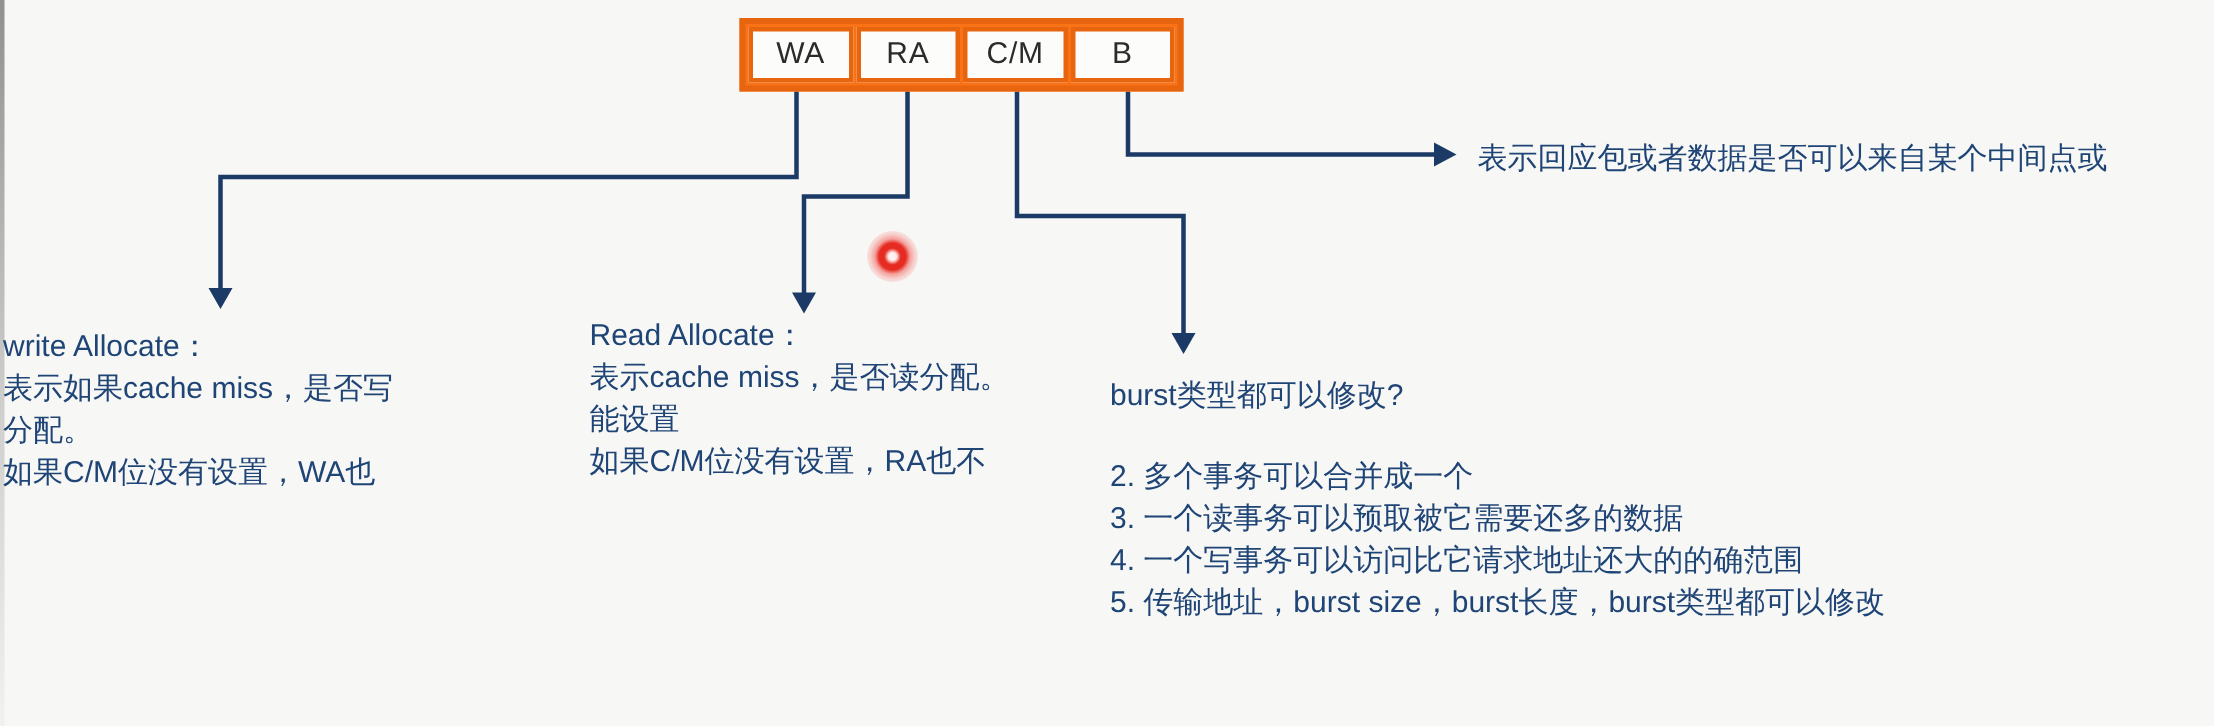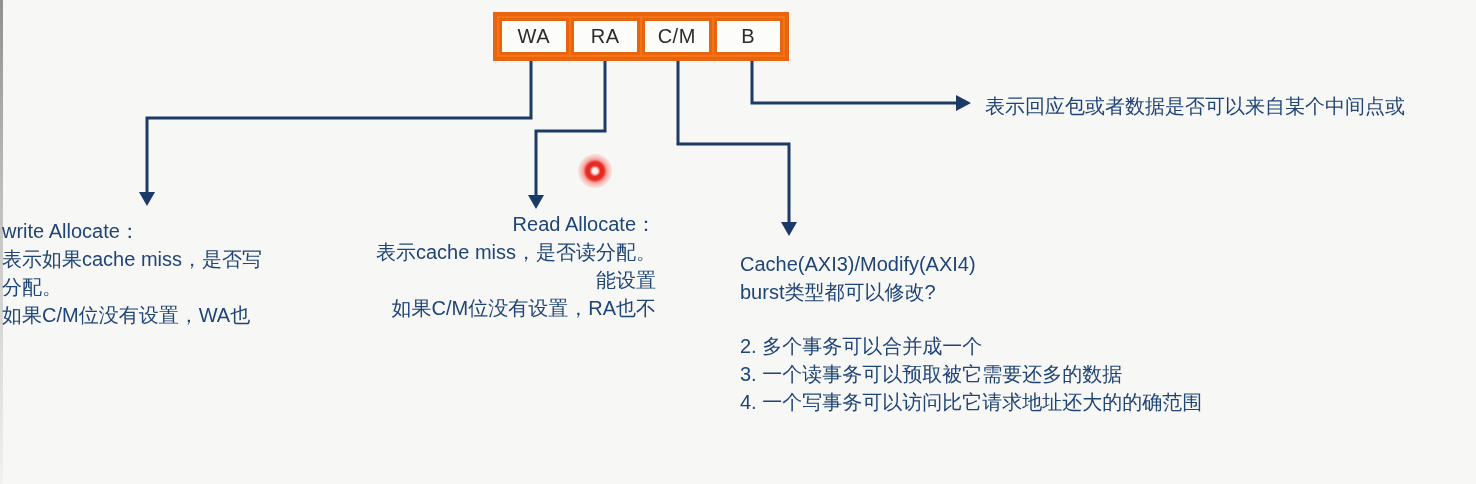--- a/index.html
+++ b/index.html
@@ -66,21 +66,21 @@
   
   .note {
     position: absolute;
     color: var(--navy);
     font-size: 20px;
     line-height: 28px;
     white-space: nowrap;
   }
   .note .ln { white-space: nowrap; }
   .note-write   { left: 2px;   top: 200px; margin-top: 17px; }
-  .note-read    { left: 376px; top: 210px; text-align: right; }
+  .note-read    { left: 393px; top: 210px; }
   .note-buffer  { left: 985px; top: 92px;  }
   .note-cache   { left: 740px; top: 250px; }
   .note-cache .items { margin-top: 26px; }
 
   
   .laser-dot {
     position: absolute;
     left: 578px; top: 154px;
     width: 34px; height: 34px;
     border-radius: 50%;
@@ -151,26 +151,26 @@
     <div class="ln">表示cache miss，是否读分配。</div>
     <div class="ln">能设置</div>
     <div class="ln">如果C/M位没有设置，RA也不</div>
   </div>
 
   <div class="note note-buffer">
     <div class="ln">表示回应包或者数据是否可以来自某个中间点或</div>
   </div>
 
   <div class="note note-cache">
-    <div class="ln">Cache(AXI3)/Modify(AXI4)</div>
     <div class="ln">burst类型都可以修改?</div>
     <div class="items">
       <div class="ln">2. 多个事务可以合并成一个</div>
       <div class="ln">3. 一个读事务可以预取被它需要还多的数据</div>
       <div class="ln">4. 一个写事务可以访问比它请求地址还大的的确范围</div>
+      <div class="ln">5. 传输地址，burst size，burst长度，burst类型都可以修改</div>
     </div>
   </div>
 
   <div class="laser-dot" style="background: radial-gradient(circle,
          rgba(255,246,246,0.95) 0%,
          rgba(255,235,235,0.95) 11%,
          #e52b22 23%,
          #e52b22 37%,
          rgba(242,92,86,0.55) 49%,
          rgba(246,130,124,0.30) 63%,

